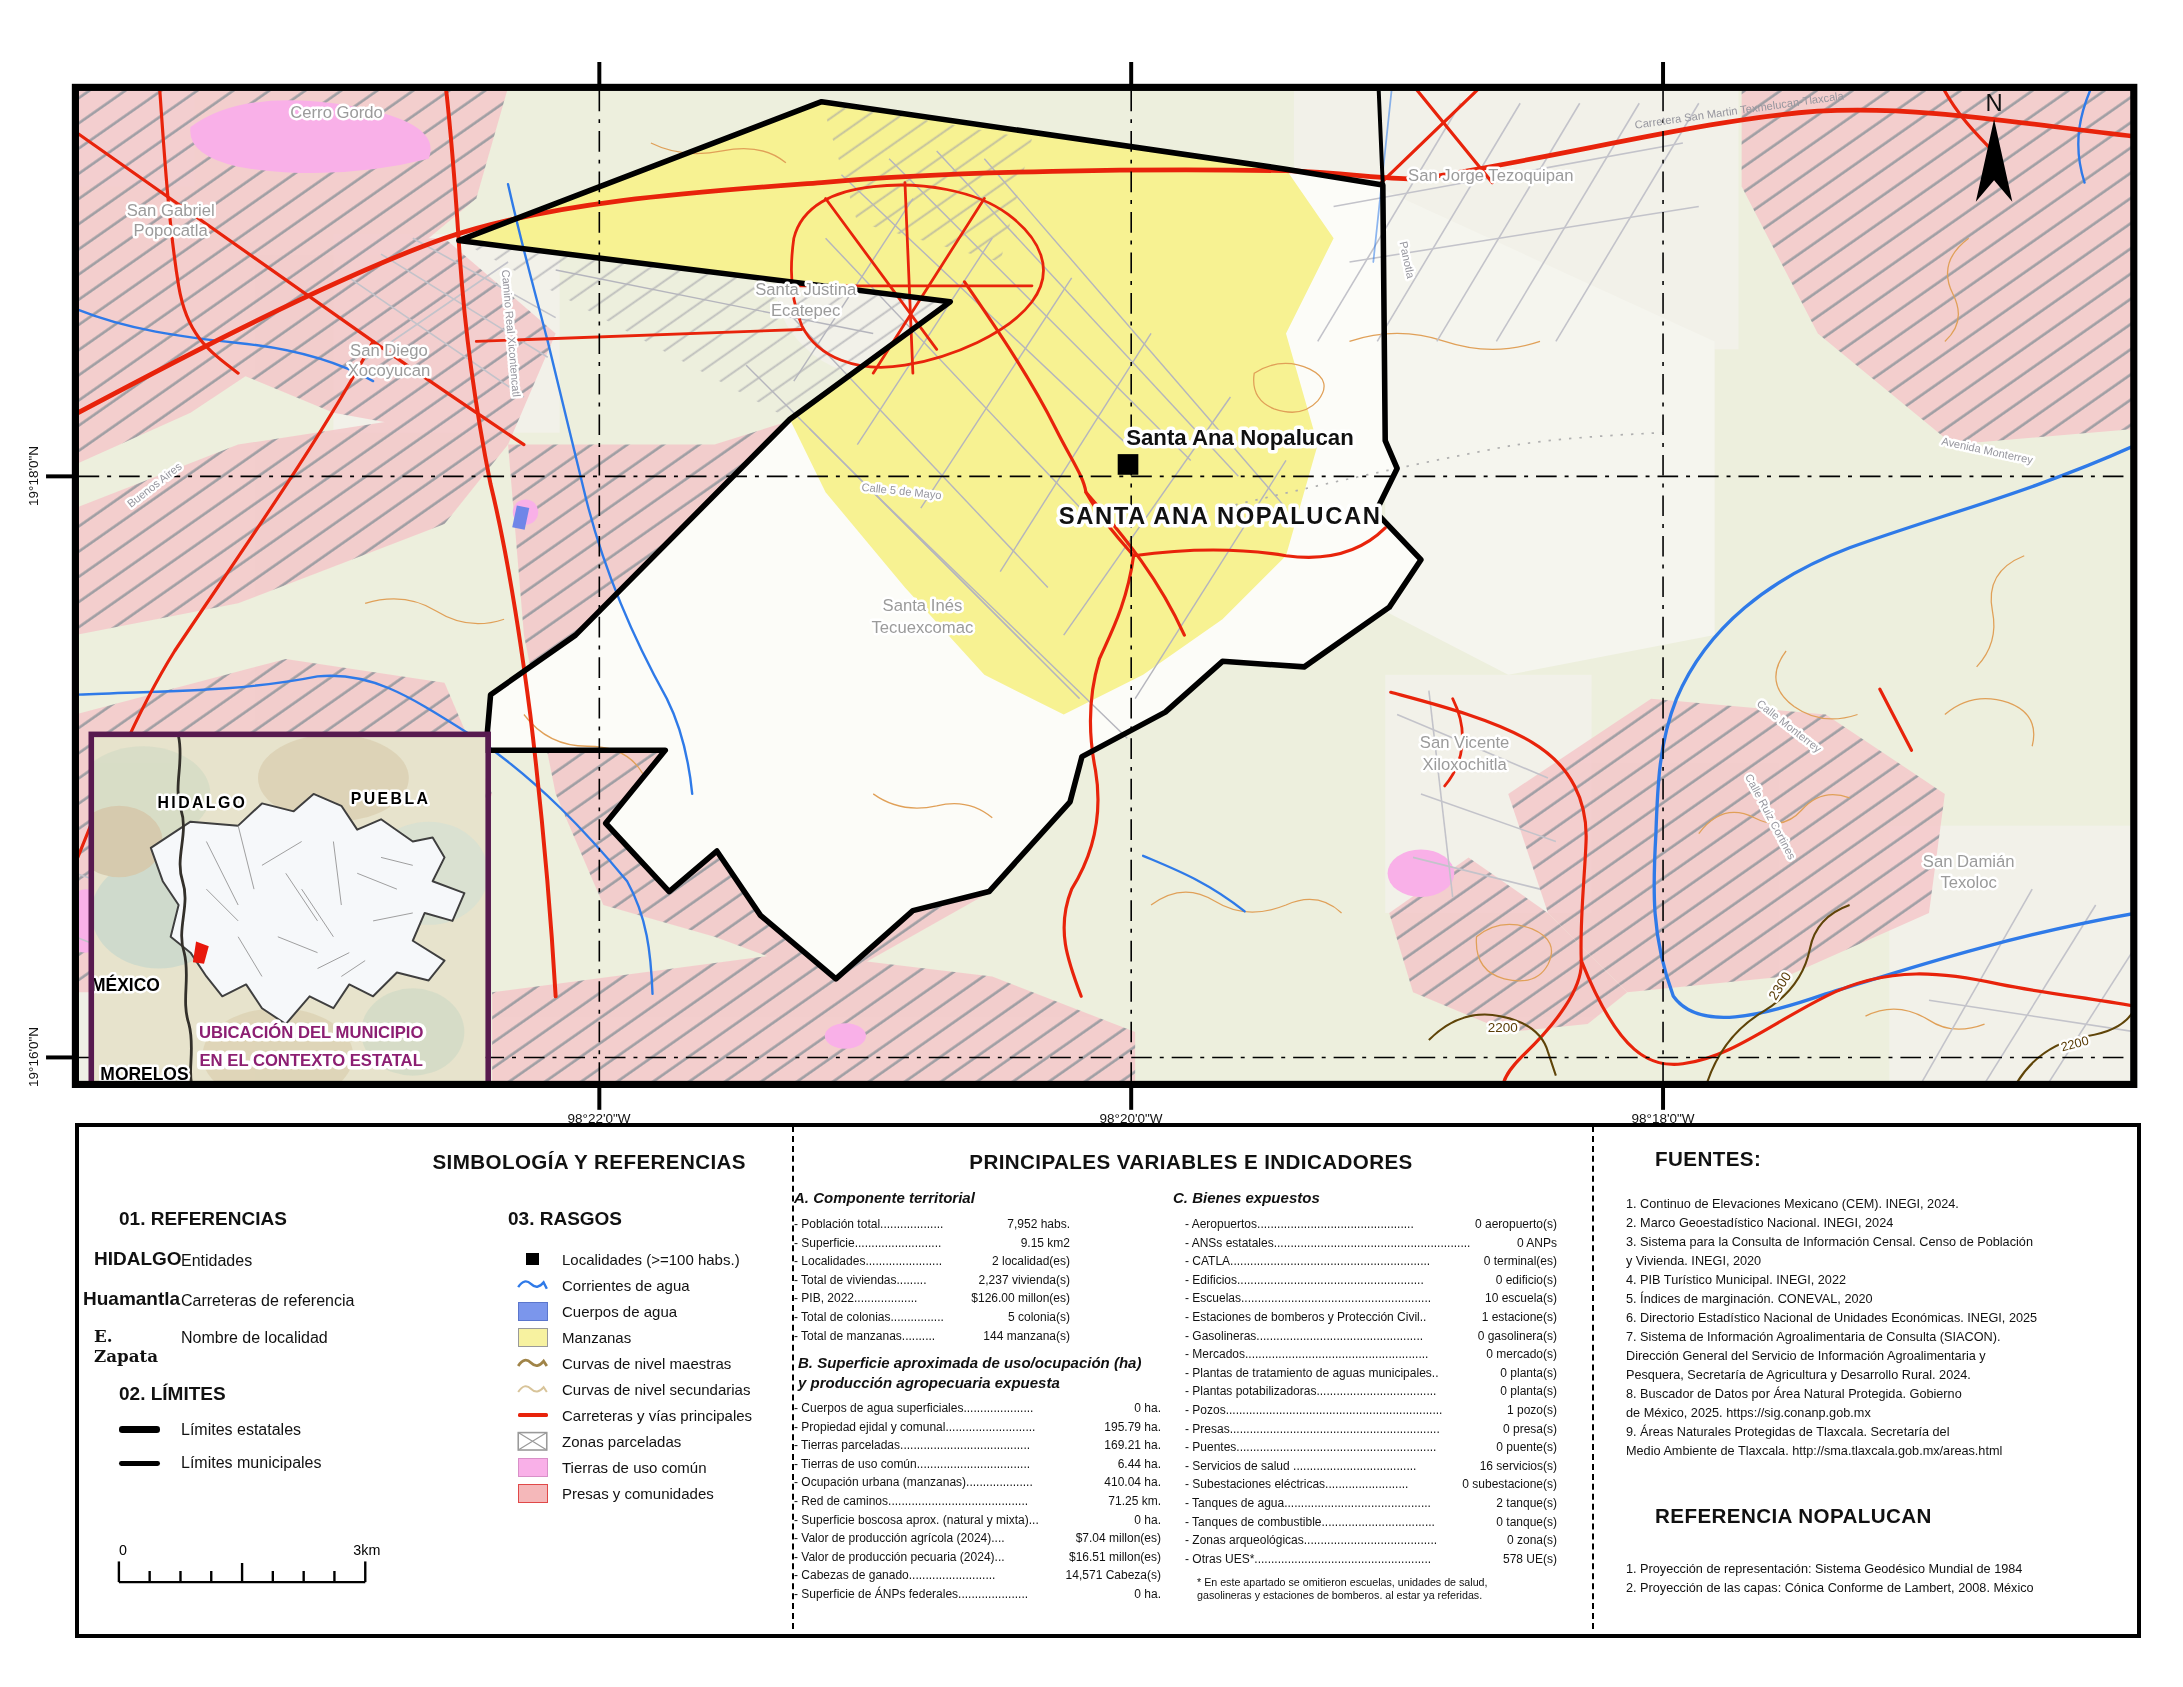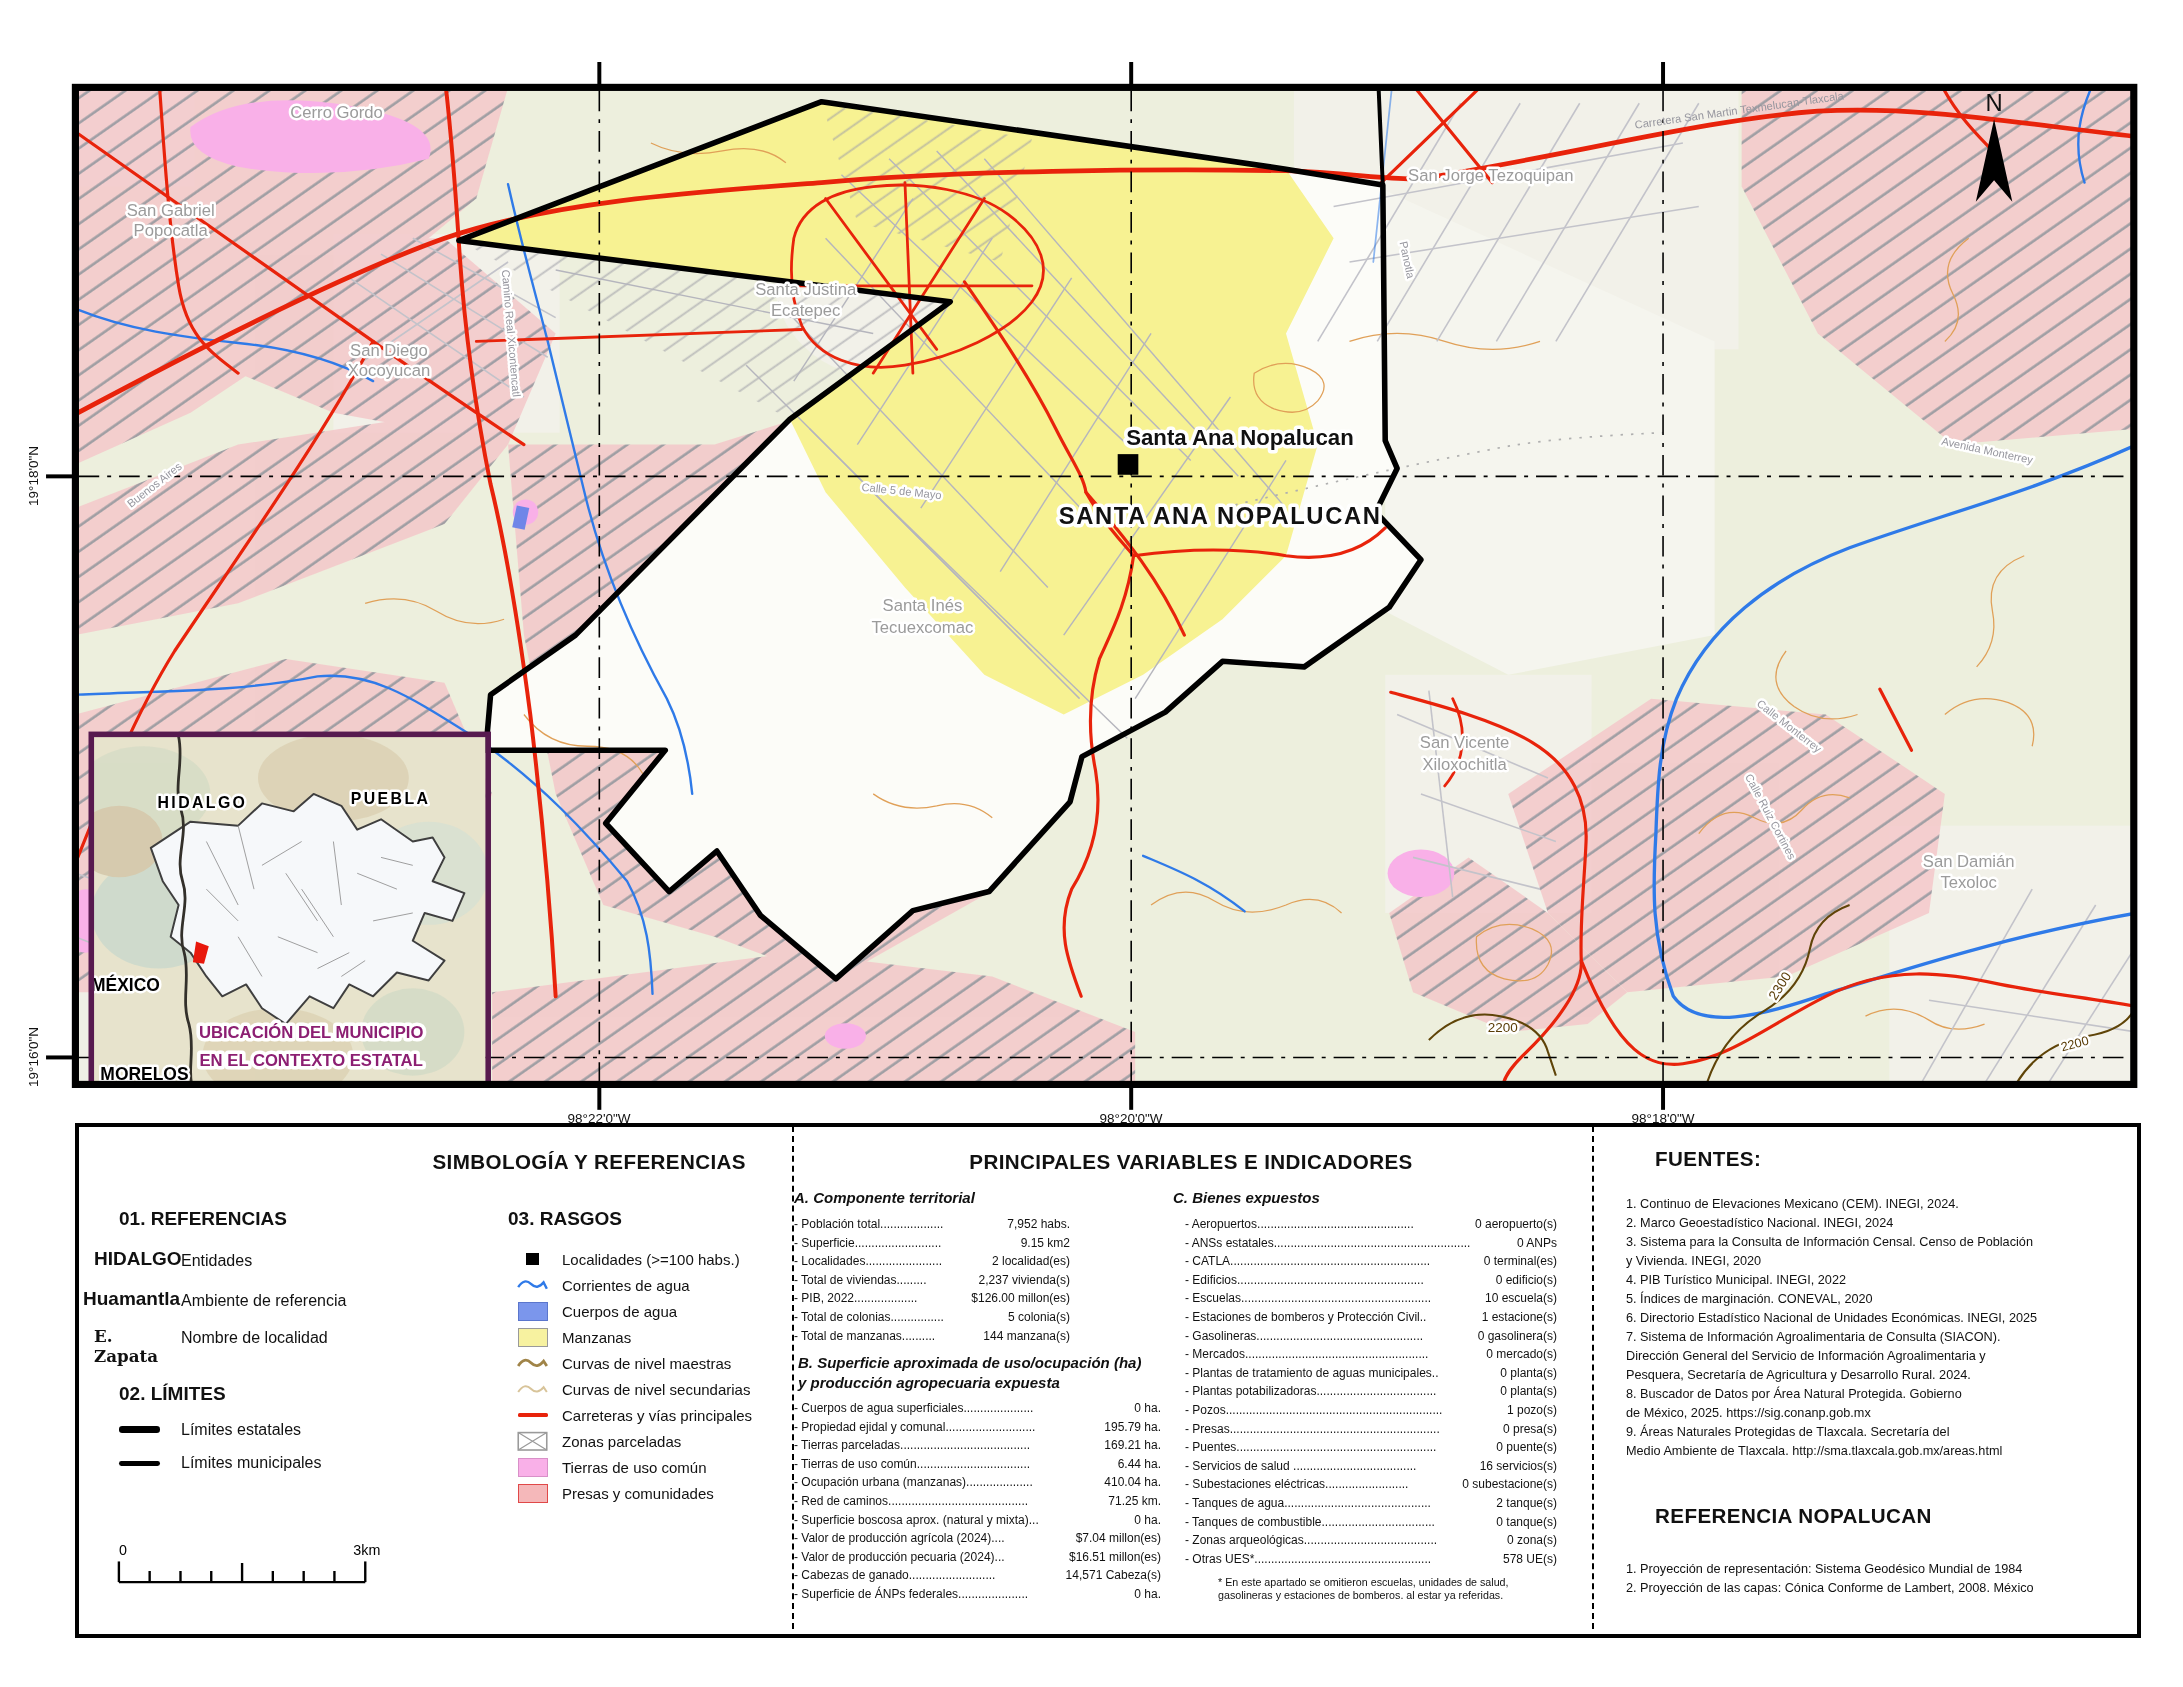--- a/index.html
+++ b/index.html
@@ -17,21 +17,21 @@
   .sub-title{font-size:19px;font-weight:bold;}
   .leg-label{font-size:15px;}
   .legrow{display:flex;align-items:center;gap:11px;height:26px;}
   .sw{width:37px;display:flex;justify-content:center;}
   .box{width:30px;height:19px;border:0.8px solid #9a9a9a;box-sizing:border-box;}
   .row{display:flex;font-size:12px;line-height:18.6px;white-space:nowrap;}
   .row .rl{overflow:hidden;text-overflow:clip;flex:1 1 auto;}
   .row .rv{flex:0 0 auto;padding-left:4.8px;}
   .hAB{font-size:15px;font-weight:bold;font-style:italic;}
   .srcline{font-size:12.7px;line-height:19px;white-space:nowrap;}
-  .fn{font-size:10.7px;line-height:13.5px;margin-left:21px;}
+  .fn{font-size:10.7px;line-height:13.5px;}
   .lonlab{font-size:13.5px;transform:translateX(-50%);}
   .latlab{font-size:13.5px;transform:translate(-50%,-50%) rotate(-90deg);white-space:nowrap;}
 </style>
 </head>
 <body>
 
 <svg class="abs" style="left:0;top:0" width="2183" height="1687" viewBox="0 0 2750 2125">
   <defs>
     <clipPath id="mapClip">
         <rect x="99" y="114" width="2589" height="1250"></rect>
@@ -312,21 +312,21 @@
 <div class="abs panel"></div>
 <div class="abs vsep" style="left:792px"></div>
 <div class="abs vsep" style="left:1592px"></div>
 
 <div class="abs sec-title" style="left:143px;top:1150px;width:603px;text-align:right">SIMBOLOGÍA Y REFERENCIAS</div>
 <div class="abs sub-title" style="left:119px;top:1208px">01. REFERENCIAS</div>
 
 <div class="abs" style="left:94px;top:1248px;width:75px;text-align:center;font-weight:bold;font-size:19px">HIDALGO</div>
 <div class="abs leg-label" style="left:181px;top:1252px;font-size:16px">Entidades</div>
 <div class="abs" style="left:83px;top:1288px;width:87px;text-align:center;font-weight:bold;font-size:19px">Huamantla</div>
-<div class="abs leg-label" style="left:181px;top:1292px;font-size:16px">Ambiente de referencia</div>
+<div class="abs leg-label" style="left:181px;top:1292px;font-size:16px">Carreteras de referencia</div>
 <div class="abs" style="left:94px;top:1326px;width:75px;font-size:16.7px;font-family:'DejaVu Serif',serif;font-weight:bold">E. Zapata</div>
 <div class="abs leg-label" style="left:181px;top:1329px;font-size:16px">Nombre de localidad</div>
 
 <div class="abs sub-title" style="left:119px;top:1383px">02. LÍMITES</div>
 <div class="abs" style="left:119px;top:1426px;width:41px;height:7.1px;background:#000;border-radius:3.2px"></div>
 <div class="abs leg-label" style="left:181px;top:1421px;font-size:16px">Límites estatales</div>
 <div class="abs" style="left:119px;top:1461px;width:41px;height:4.8px;background:#000;border-radius:2.4px"></div>
 <div class="abs leg-label" style="left:181px;top:1454px;font-size:16px">Límites municipales</div>
 
 <div class="abs sub-title" style="left:508px;top:1208px">03. RASGOS</div>

